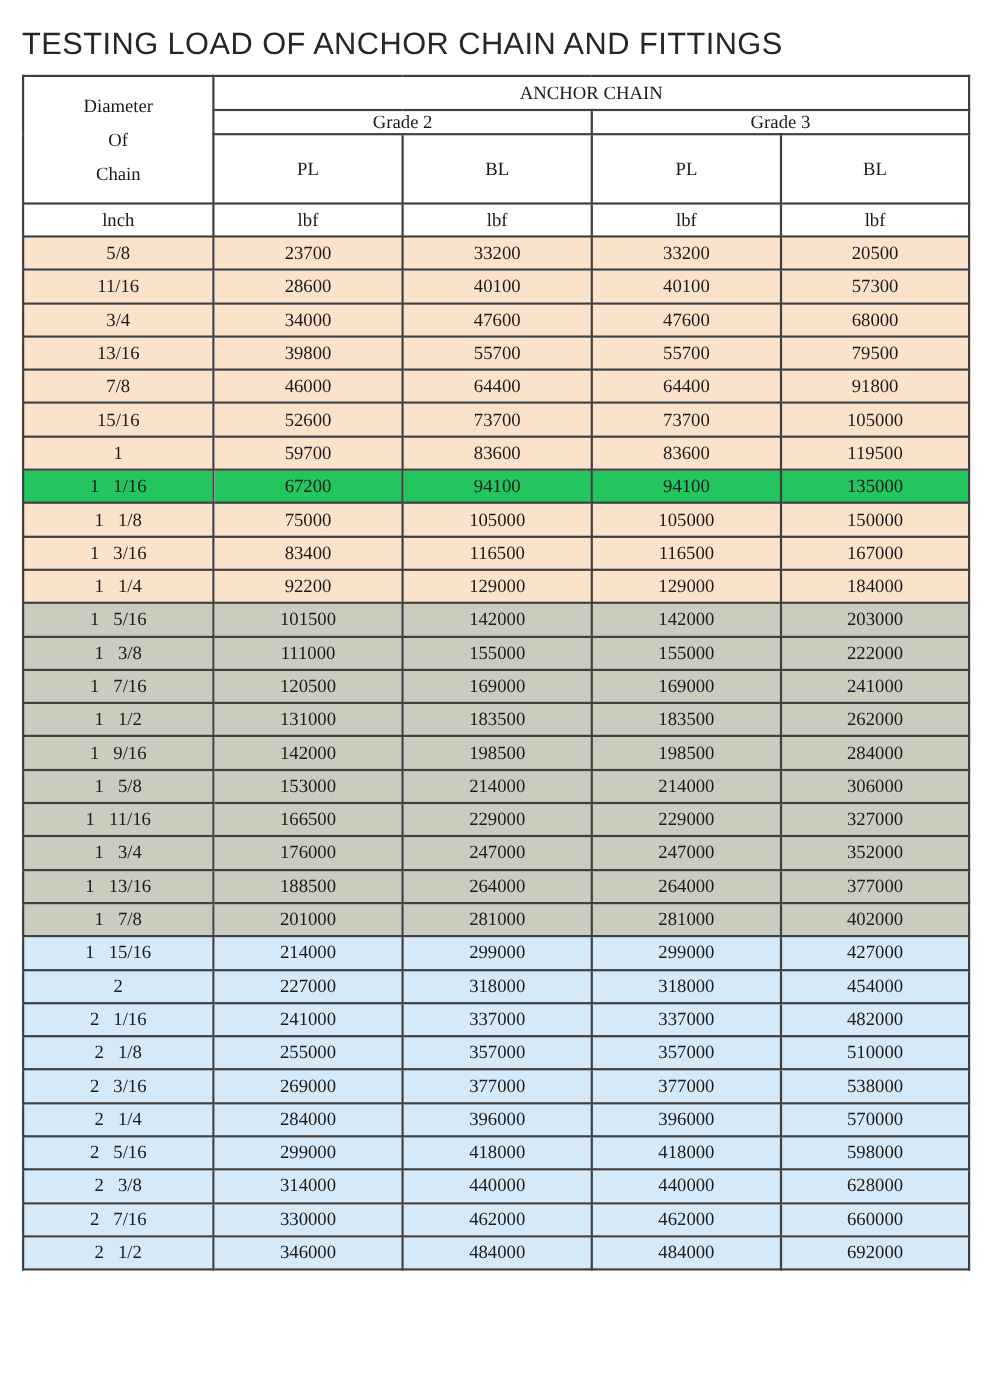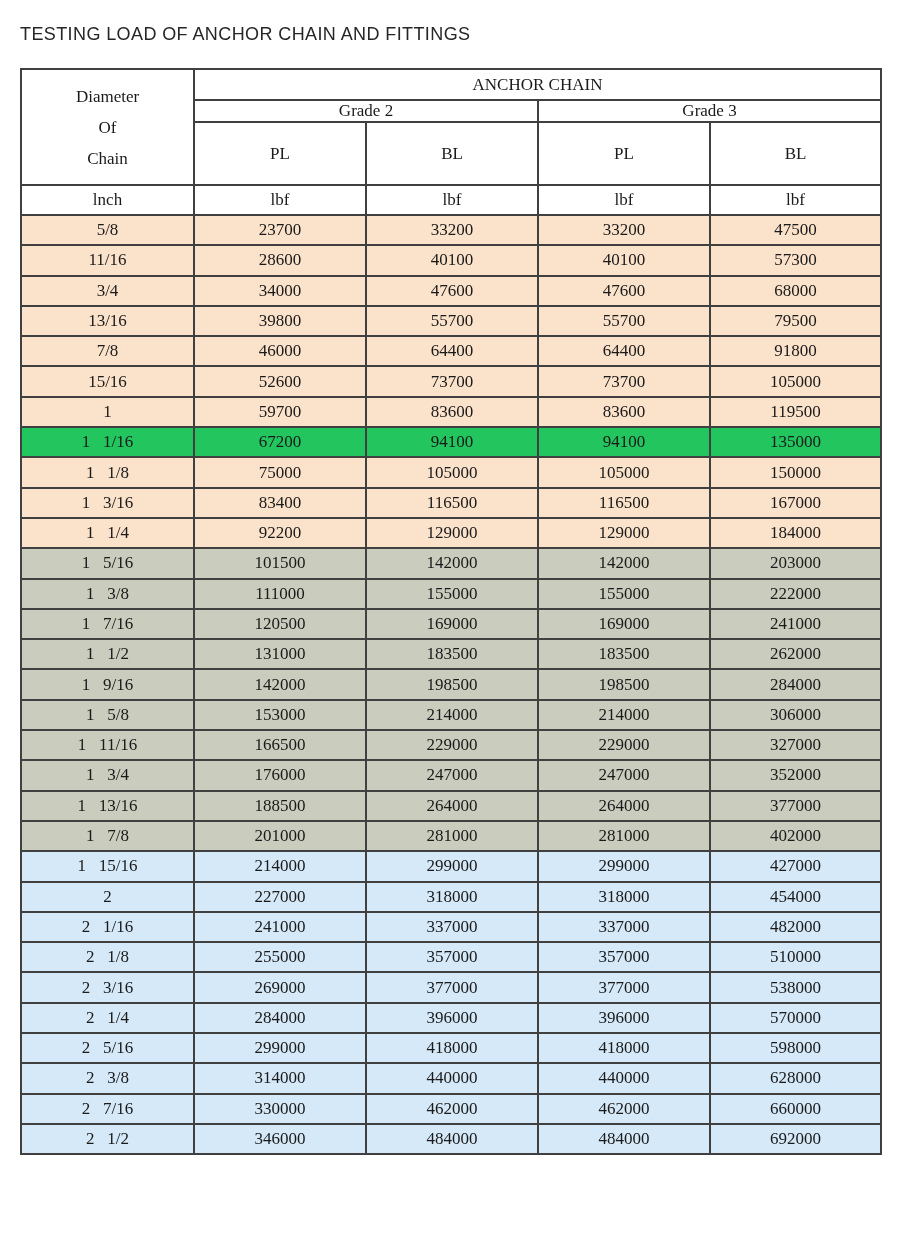--- a/index.html
+++ b/index.html
@@ -10,21 +10,21 @@
     height: 1256px;
     font-family: "Liberation Serif", serif;
     color: #1a1a1a;
     position: relative;
   }
   .page-title {
     position: absolute;
     left: 20px;
     top: 24px;
     font-family: "Liberation Sans", sans-serif;
-    font-size: 18px;
+    font-size: 28px;
     font-weight: normal;
     letter-spacing: 0.4px;
     color: #262626;
     margin: 0;
   }
   table.load-table {
     position: absolute;
     left: 20px;
     top: 68px;
     width: 860px;
@@ -94,21 +94,21 @@
       <td>lbf</td>
       <td>lbf</td>
     </tr>
   </thead>
   <tbody>
       <tr class="data" style="background: rgb(251, 226, 202);">
         <td class="diam-val">5/8</td>
         <td class="val">23700</td>
         <td class="val">33200</td>
         <td class="val">33200</td>
-        <td class="val">47500</td>
+        <td class="val">20500</td>
       </tr>
       <tr class="data" style="background: rgb(251, 226, 202);">
         <td class="diam-val">11/16</td>
         <td class="val">28600</td>
         <td class="val">40100</td>
         <td class="val">40100</td>
         <td class="val">57300</td>
       </tr>
       <tr class="data" style="background: rgb(251, 226, 202);">
         <td class="diam-val">3/4</td>

